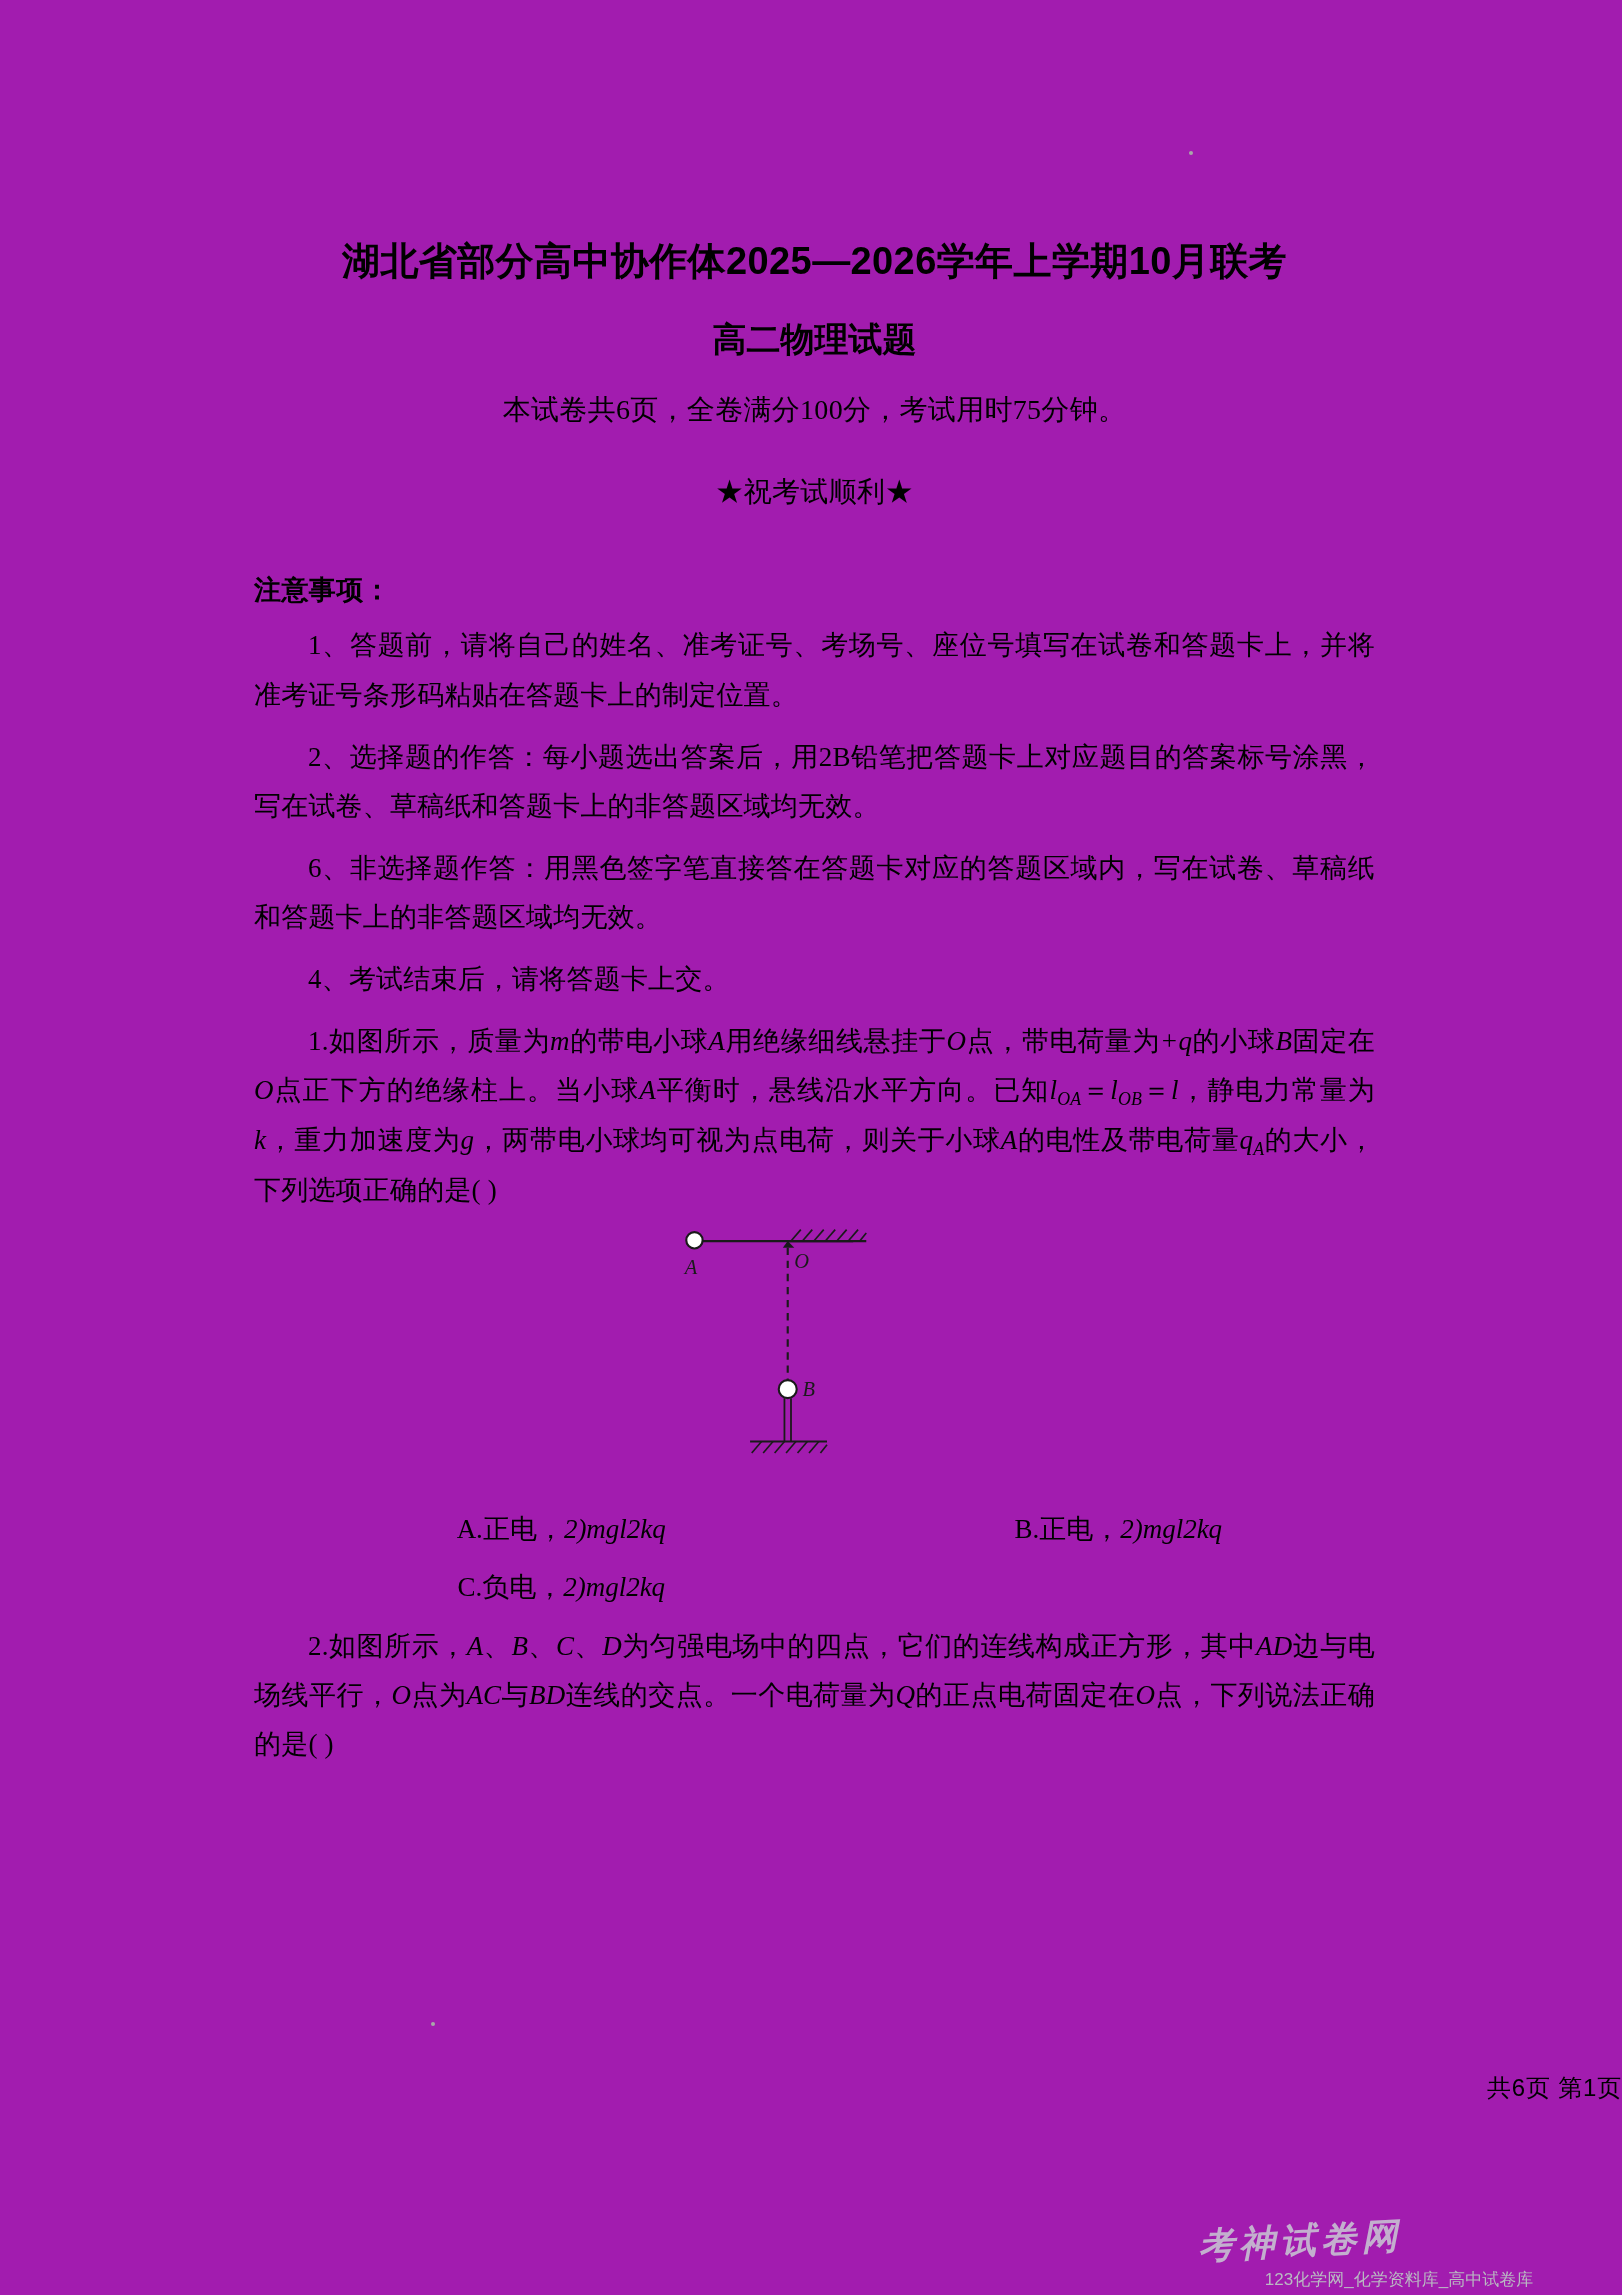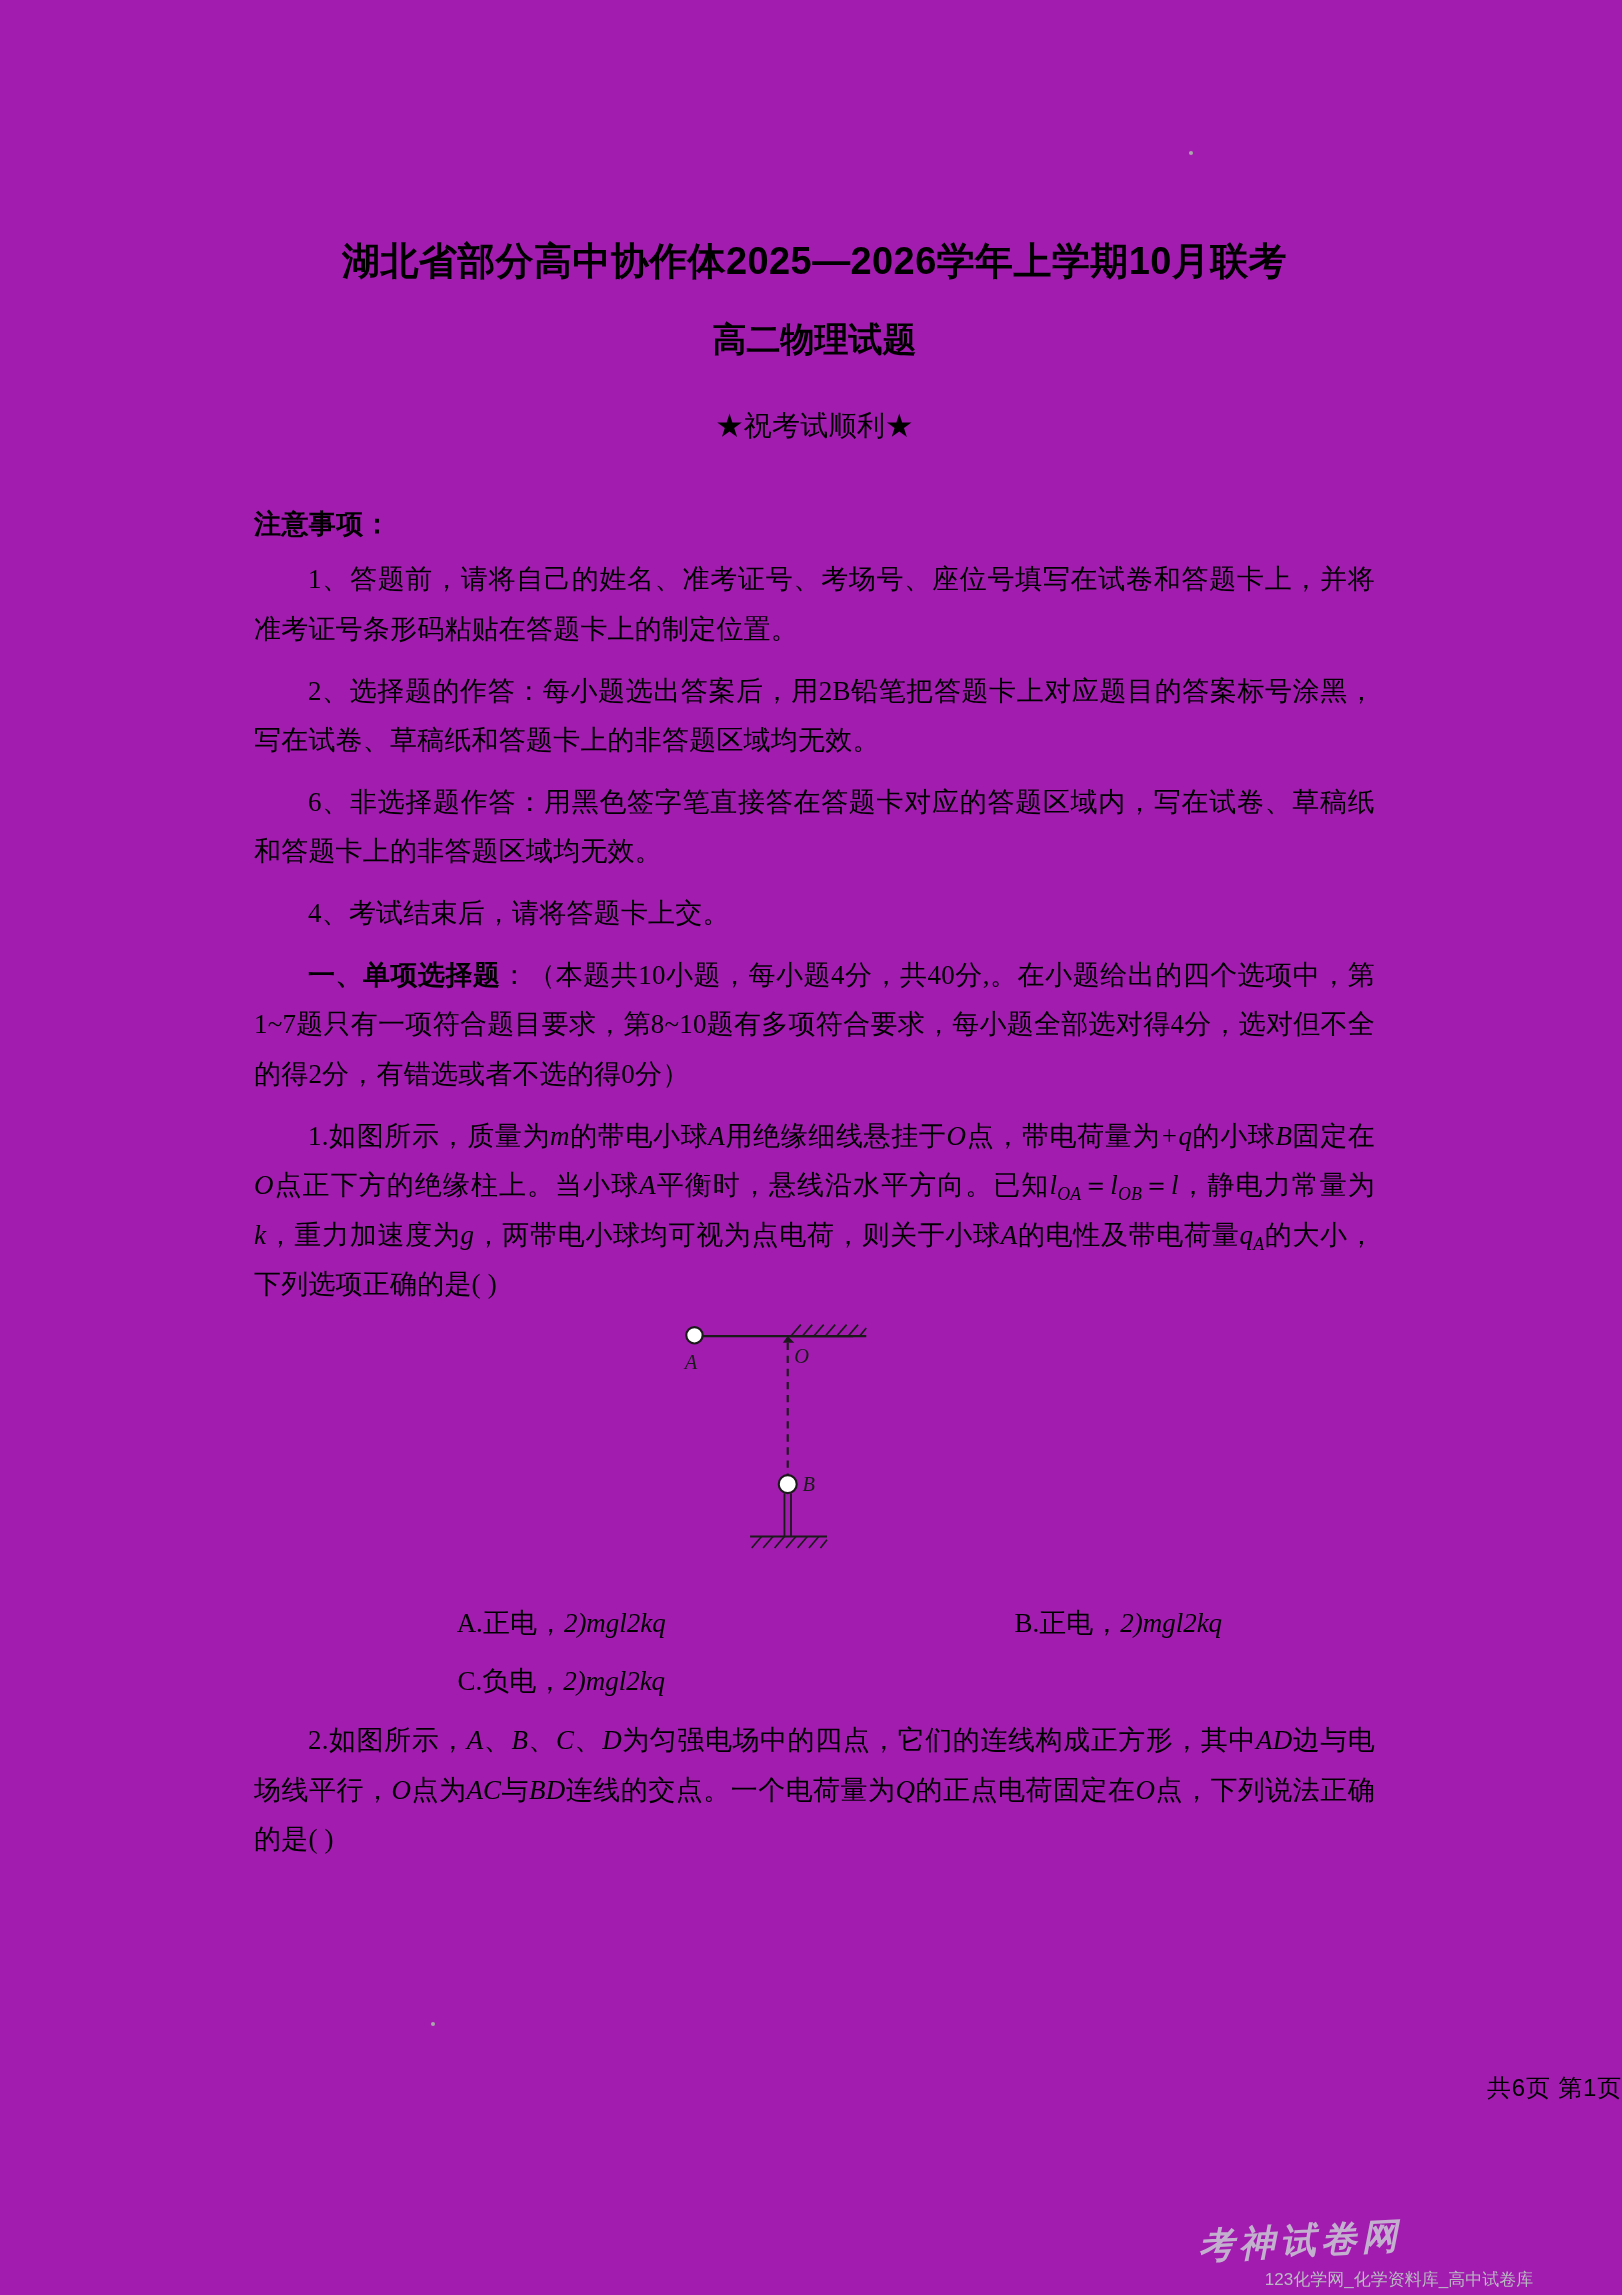--- a/index.html
+++ b/index.html
@@ -167,30 +167,30 @@
 
 <div class="page">
 
   <div class="dot-mark" style="left:1189px; top:151px;"></div>
   <div class="dot-mark" style="left:431px; top:2022px;"></div>
 
   <div class="content">
 
     <div class="doc-title">湖北省部分高中协作体2025—2026学年上学期10月联考</div>
     <div class="doc-subtitle">高二物理试题</div>
+    <div class="doc-meta">本试卷共6页，全卷满分100分，考试用时75分钟。</div>
     <div class="doc-wish">★祝考试顺利★</div>
 
     <div class="notice-head">注意事项：</div>
 
     <div class="para">1、答题前，请将自己的姓名、准考证号、考场号、座位号填写在试卷和答题卡上，并将准考证号条形码粘贴在答题卡上的制定位置。</div>
     <div class="para">2、选择题的作答：每小题选出答案后，用2B铅笔把答题卡上对应题目的答案标号涂黑，写在试卷、草稿纸和答题卡上的非答题区域均无效。</div>
     <div class="para">6、非选择题作答：用黑色签字笔直接答在答题卡对应的答题区域内，写在试卷、草稿纸和答题卡上的非答题区域均无效。</div>
     <div class="para">4、考试结束后，请将答题卡上交。</div>
 
-    <div class="para"><b>一、单项选择题</b><span>：（本题共10小题，每小题4分，共40分,。在小题给出的四个选项中，第1~7题只有一项符合题目要求，第8~10题有多项符合要求，每小题全部选对得4分，选对但不全的得2分，有错选或者不选的得0分）</span></div>
 
     <div class="para"><span>1.</span><span>如图所示，质量为</span><span class="it">m</span><span>的带电小球</span><span class="it">A</span><span>用绝缘细线悬挂于</span><span class="it">O</span><span>点，带电荷量为</span><span class="it">+q</span><span>的小球</span><span class="it">B</span><span>固定在</span><span class="it">O</span><span>点正下方的绝缘柱上。当小球</span><span class="it">A</span><span>平衡时，悬线沿水平方向。已知</span><span class="it"><span>l</span><sub>OA</sub></span><span>＝</span><span class="it"><span>l</span><sub>OB</sub></span><span>＝</span><span class="it">l</span><span>，静电力常量为</span><span class="it">k</span><span>，重力加速度为</span><span class="it">g</span><span>，两带电小球均可视为点电荷，则关于小球</span><span class="it">A</span><span>的电性及带电荷量</span><span class="it"><span>q</span><sub>A</sub></span><span>的大小，下列选项正确的是(      )</span></div>
 
     <div class="figure-wrap">
       <div class="figure">
         <svg width="270" height="262" viewBox="0 0 330 320">
 
           <line x1="58" y1="22" x2="252" y2="22" stroke="#1a1a1a" stroke-width="2.6"></line>
           <line x1="172" y1="22" x2="268" y2="22" stroke="#1a1a1a" stroke-width="2.6"></line>
 

